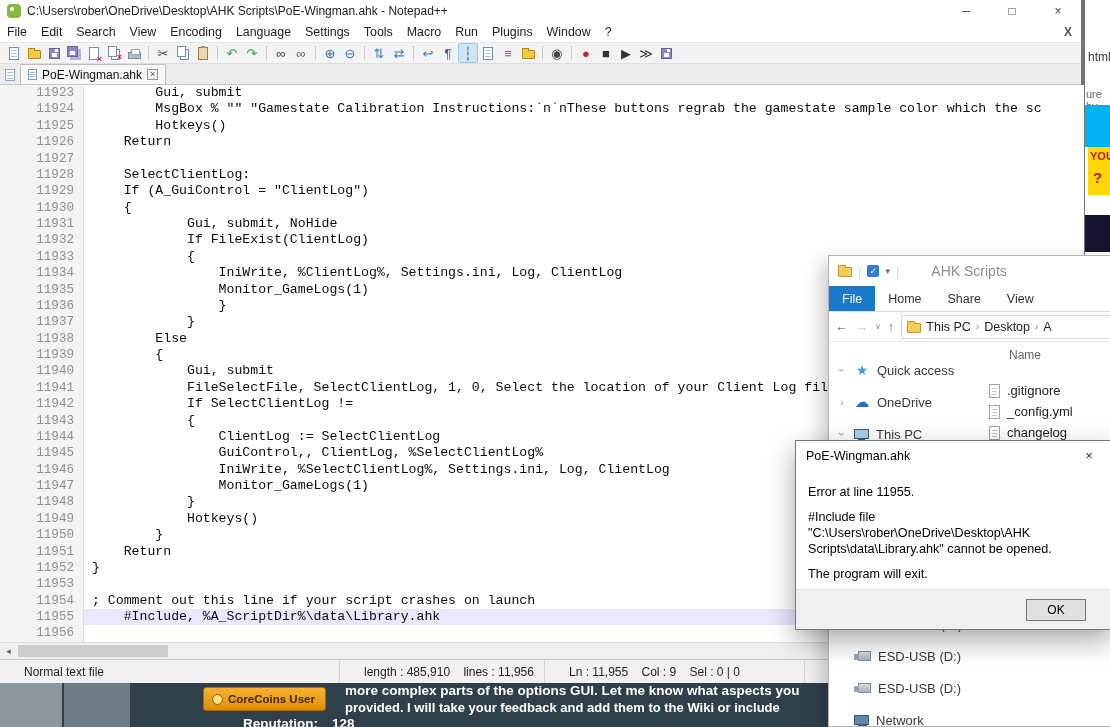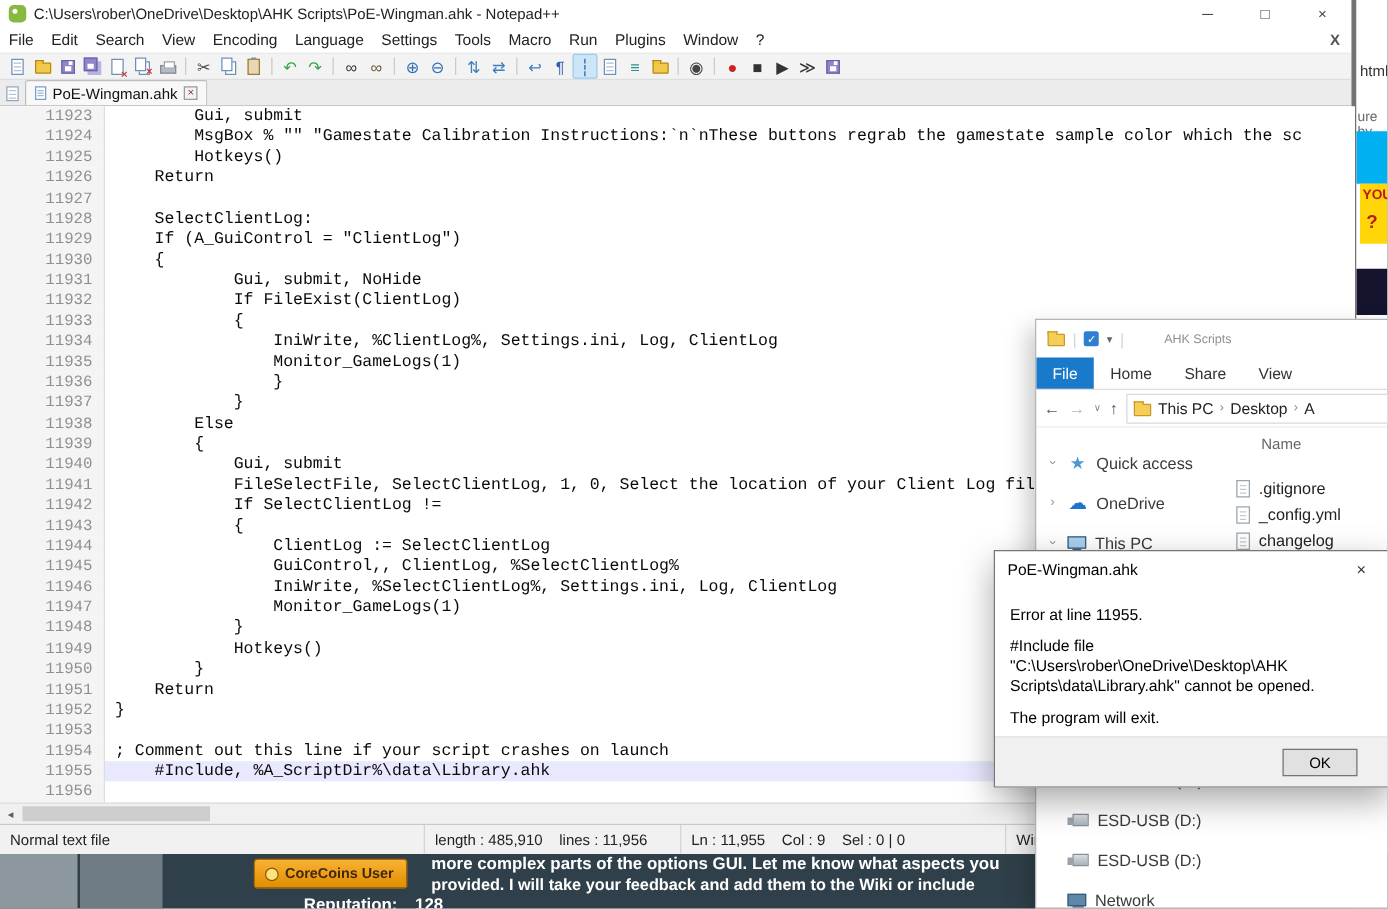--- a/index.html
+++ b/index.html
@@ -87,31 +87,31 @@
   .code-txt{padding-left:8px;flex:1;color:#0a0a0a;overflow:hidden}
   .code-row.current .code-txt{background:#e8e8ff}
 
   .npp-hscroll{position:absolute;left:0;top:642px;width:1084px;height:17px;background:#f0f0f0;border-top:1px solid #dcdcdc}
   .hs-arrow{position:absolute;top:0;width:17px;height:16px;color:#606060;font-size:9px;text-align:center;line-height:16px}
   .hs-left{left:0}.hs-right{right:0}
   .hs-thumb{position:absolute;left:18px;top:2px;width:150px;height:12px;background:#cdcdcd}
 
   .npp-status{position:absolute;left:0;top:659px;width:1084px;height:24px;background:#f1f1f1;border-top:1px solid #c9c9c9;
               display:flex;align-items:stretch;font-size:12px;color:#222;white-space:pre;overflow:hidden}
-  .st-sec{display:flex;align-items:center;padding-left:8px;border-right:1px solid #d4d4d4;flex:none;overflow:hidden}
+  .st-sec{display:flex;align-items:center;padding-left:24px;border-right:1px solid #d4d4d4;flex:none;overflow:hidden}
   .st-1{width:340px}.st-2{width:205px}.st-3{width:260px}.st-4{flex:1;border-right:none}
 
   
   .explorer{position:absolute;left:828px;top:255px;width:290px;height:472px;background:#fff;border:1px solid #b5b5b5;
             box-shadow:-6px 8px 18px rgba(0,0,0,.22);font-size:13px;color:#333;overflow:hidden}
   .ex-title{height:30px;display:flex;align-items:center;padding-left:9px;gap:6px;white-space:nowrap}
   .qat-sep{color:#d5d5d5}
   .ex-check{width:12px;height:12px;background:#2f7fd0;color:#fff;font-size:9px;line-height:12px;text-align:center;border-radius:2px}
   .ex-caret{color:#666;font-size:9px}
-  .ex-title-text{color:#8f8f8f;font-size:10px;margin-left:26px}
+  .ex-title-text{color:#8f8f8f;font-size:14px;margin-left:26px}
   .ex-ribbon{height:26px;display:flex;align-items:stretch;border-bottom:1px solid #dcdcdc;font-size:12.5px}
   .rb-tab{display:flex;align-items:center;padding:0 13px;color:#333}
   .rb-tab.file{background:#1979ca;color:#fff}
   .ex-address{height:30px;display:flex;align-items:center;padding:0 6px;gap:7px;border-bottom:1px solid #ececec;color:#555}
   .addr-a{font-size:13px;flex:none}
   .addr-fwd{color:#b9b9b9}
   .addr-drop{font-size:8px;color:#888}
   .bc-box{flex:1;height:24px;border:1px solid #d9d9d9;display:flex;align-items:center;padding-left:5px;gap:5px;
           background:#fff;overflow:hidden;white-space:nowrap}
   .bc-part{color:#222;font-size:12.5px}

